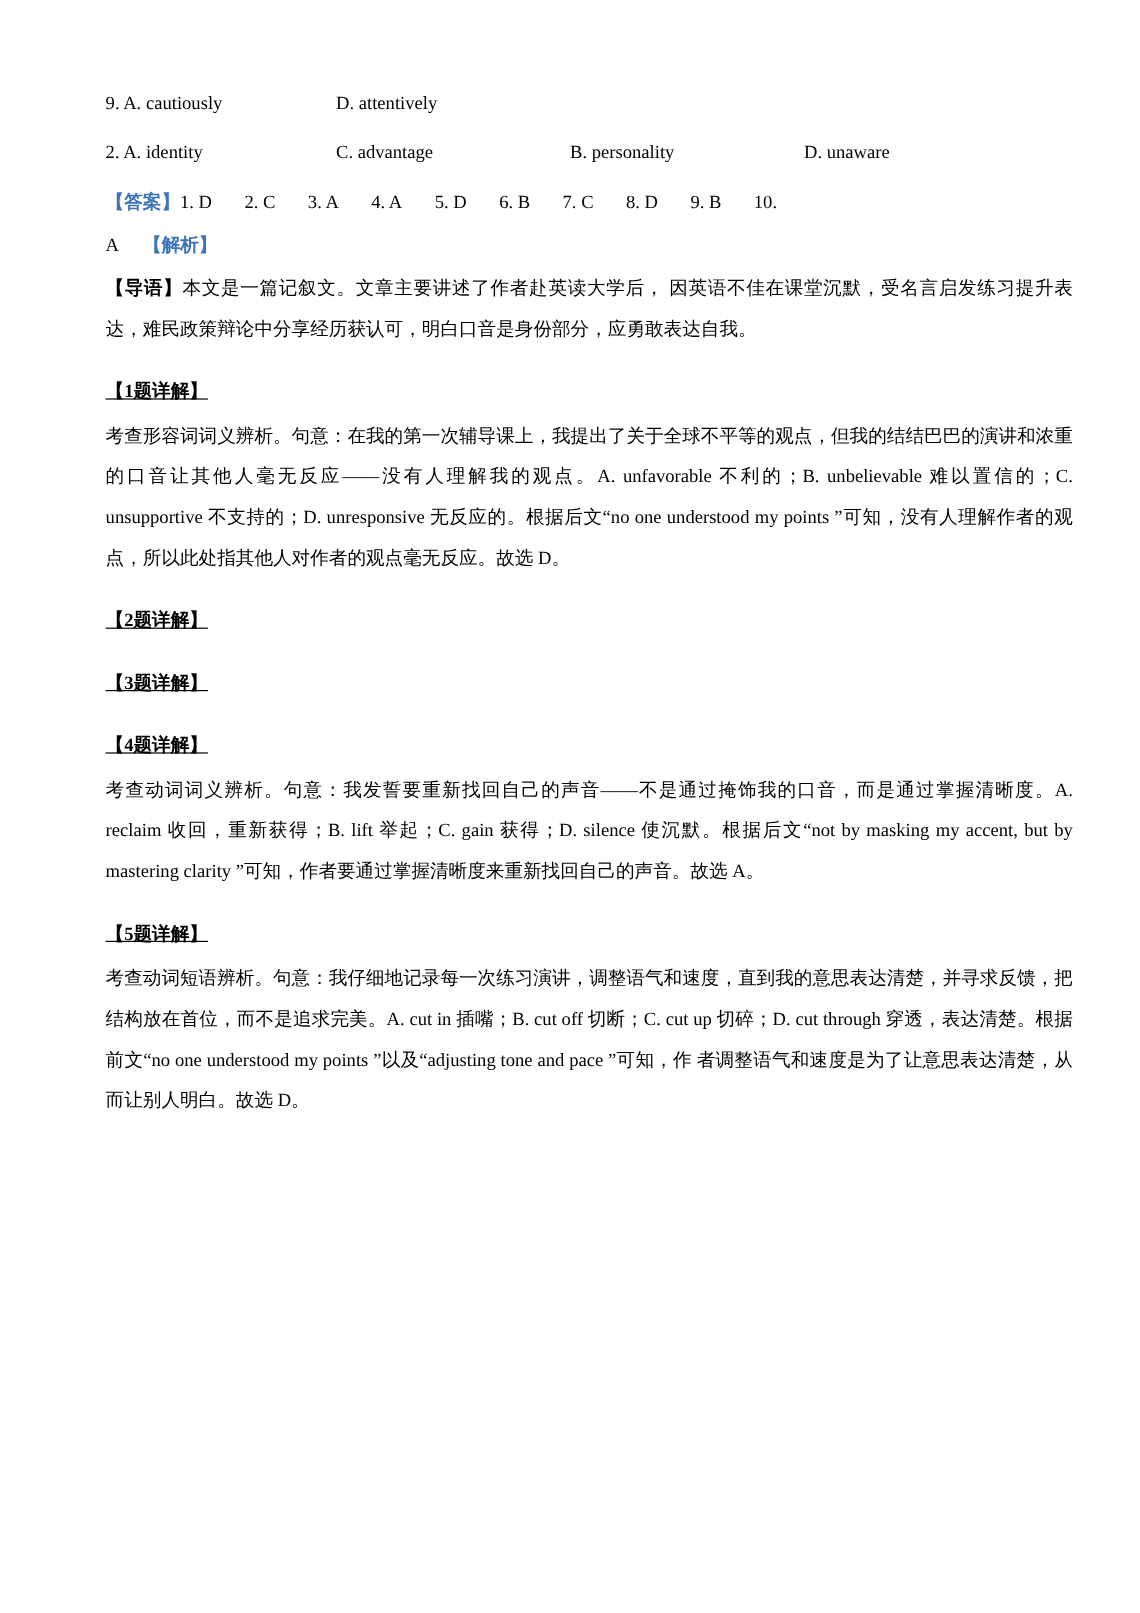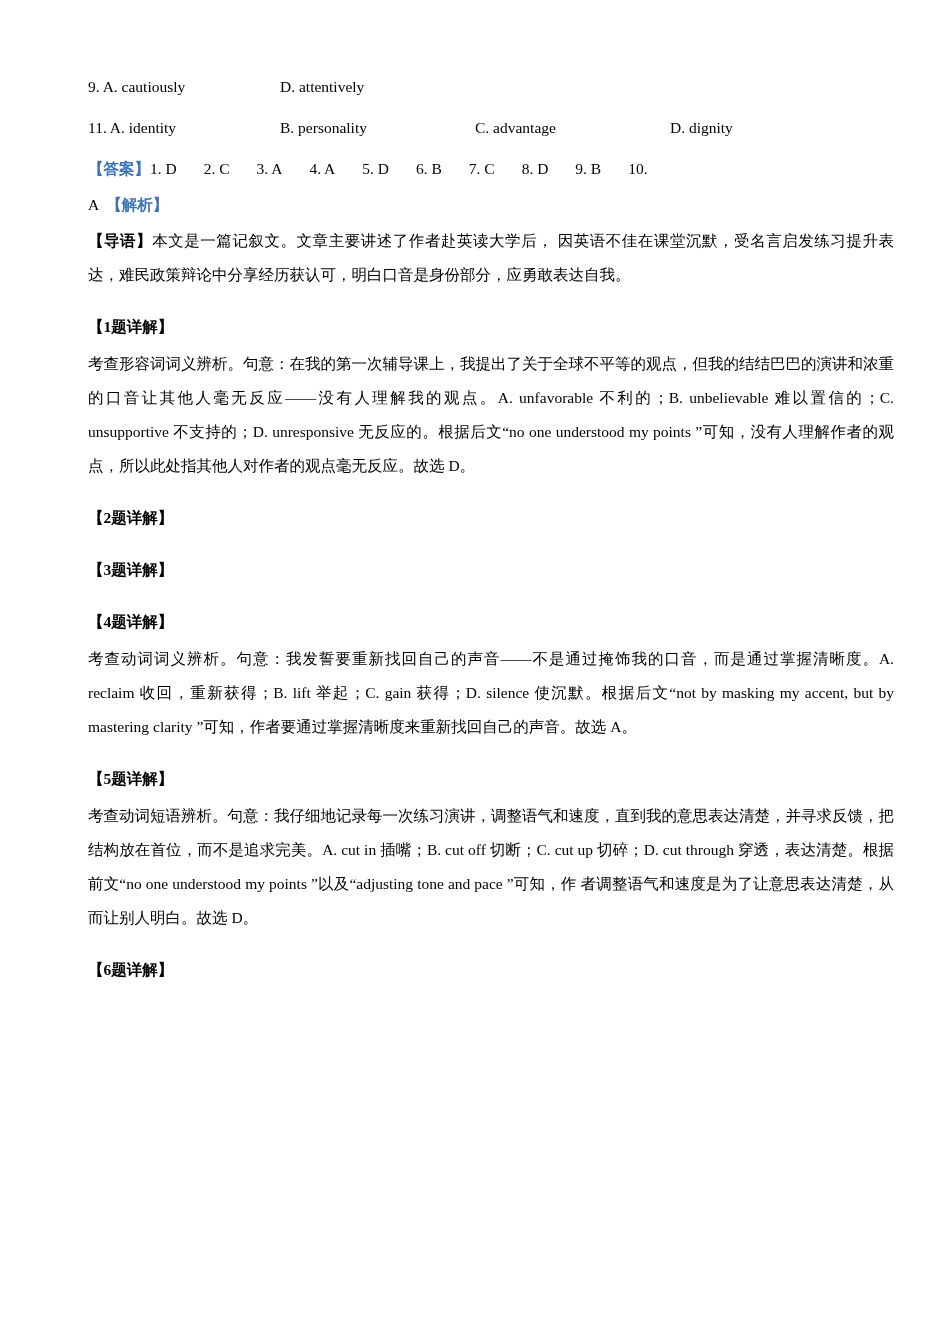--- a/index.html
+++ b/index.html
@@ -19,42 +19,42 @@
     line-height: 34px;
     margin-bottom: 7px;
     white-space: nowrap;
   }
   .line { line-height: 34px; margin-bottom: 2px; white-space: nowrap; }
   .para {
     line-height: 34px;
     margin-bottom: 3px;
     text-align: justify;
   }
-  .heading { line-height: 34px; margin-top: 18px; margin-bottom: 3px; }
+  .heading { line-height: 34px; margin-top: 18px; margin-bottom: 3px; text-decoration: underline; }
   .bold { font-weight: bold; }
   .blue { color: var(--accent-blue, #3E74B5); }
   .ans { display: inline-block; margin-right: 27px; text-align: right; }
   .ans:last-child { margin-right: 0; }
-  .analysis-label { margin-left: 7px; }
+  .analysis-label { margin-left: 20px; }
 </style>
 </head>
 <body>
 
 <div class="page">
 
   <div class="options-grid">
     <span>9. A. cautiously</span>
     <span>D. attentively</span>
   </div>
 
   <div class="options-grid">
-    <span>11. A. identity</span>
+    <span>2. A. identity</span>
+    <span>C. advantage</span>
     <span>B. personality</span>
-    <span>C. advantage</span>
-    <span>D. dignity</span>
+    <span>D. unaware</span>
   </div>
 
   <p class="line">
     <span class="blue bold">【答案】</span><span class="ans">1. D</span><span class="ans">2. C</span><span class="ans">3. A</span><span class="ans">4. A</span><span class="ans">5. D</span><span class="ans">6. B</span><span class="ans">7. C</span><span class="ans">8. D</span><span class="ans">9. B</span><span class="ans">10.</span>
   </p>
 
   <p class="line">
     <span>A</span><span class="blue bold analysis-label">【解析】</span>
   </p>
 
@@ -76,18 +76,14 @@
   <div>
     <p class="heading bold">【4题详解】</p>
     <p class="para">考查动词词义辨析。句意：我发誓要重新找回自己的声音——不是通过掩饰我的口音，而是通过掌握清晰度。A. reclaim 收回，重新获得；B. lift 举起；C. gain 获得；D. silence 使沉默。根据后文“not by masking my accent, but by mastering clarity ”可知，作者要通过掌握清晰度来重新找回自己的声音。故选  A。</p>
   </div>
 
   <div>
     <p class="heading bold">【5题详解】</p>
     <p class="para">考查动词短语辨析。句意：我仔细地记录每一次练习演讲，调整语气和速度，直到我的意思表达清楚，并寻求反馈，把结构放在首位，而不是追求完美。A. cut in 插嘴；B. cut off 切断；C. cut up 切碎；D. cut through 穿透，表达清楚。根据前文“no one understood my points ”以及“adjusting tone and pace ”可知，作 者调整语气和速度是为了让意思表达清楚，从而让别人明白。故选  D。</p>
   </div>
 
-  <div>
-    <p class="heading bold">【6题详解】</p>
-    <p class="para"></p>
-  </div>
 
 </div>
 
 </body></html>

